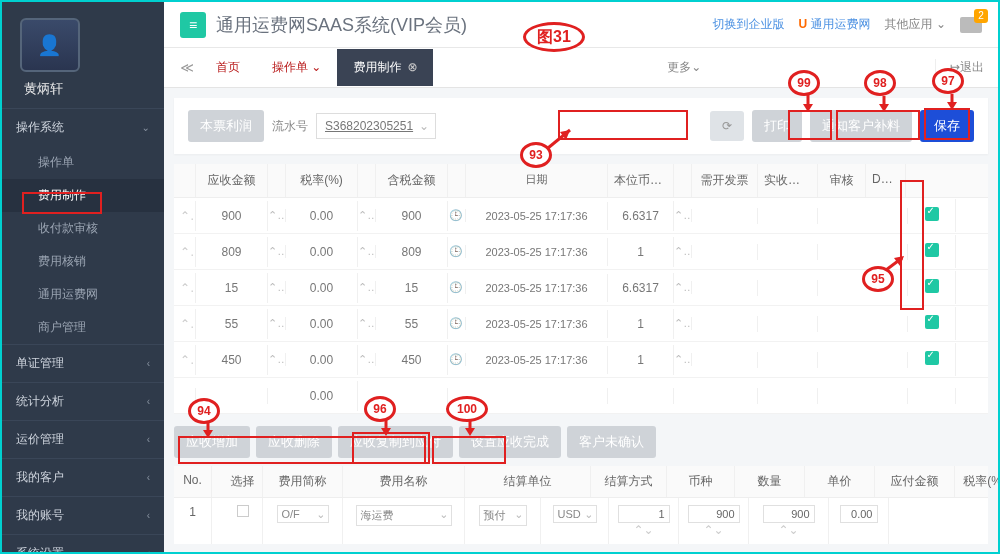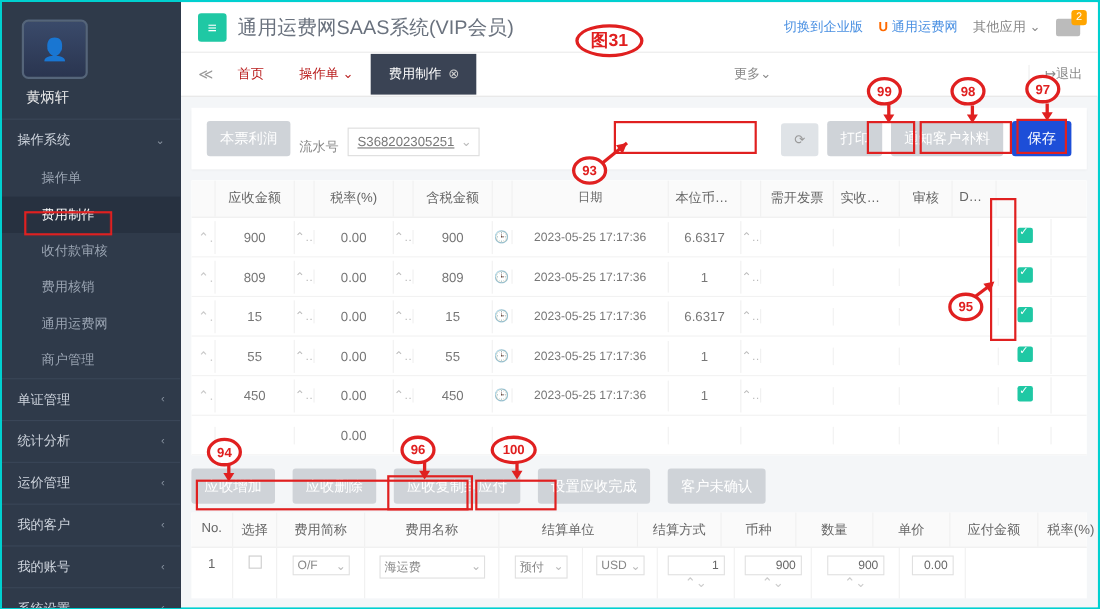--- a/index.html
+++ b/index.html
@@ -26,21 +26,21 @@
 .envelope { width: 22px; height: 16px; background: #bbb; margin-left: 14px; position: relative; border-radius: 2px; }
 .badge { position: absolute; top: -8px; right: -6px; background: #ffa500; color: #fff; width: 14px; height: 14px; border-radius: 3px; font-size: 10px; display: flex; align-items: center; justify-content: center; }
 
 .tabbar { display: flex; align-items: center; background: #fff; border-bottom: 1px solid #e4e4e4; height: 40px; padding-left: 10px; }
 .tab-arrow { width: 26px; text-align: center; color: #999; cursor: pointer; font-size: 13px; }
 .tabx { padding: 10px 16px; color: #b91c1c; cursor: pointer; font-size: 12px; }
 .tabx.active { background: #3a4354; color: #fff; }
 .tabx .close { margin-left: 6px; color: #ccc; }
 .tab-right { margin-left: auto; color: #888; padding: 0 14px; cursor: pointer; }
 
-.toolbar2 { background: #fff; margin: 10px 10px 0 10px; padding: 12px 14px; display: flex; align-items: flex-end; gap: 8px; box-shadow: 0 1px 2px rgba(0,0,0,.04); }
+.toolbar2 { background: #fff; margin: 10px 10px 0 10px; padding: 12px 14px; display: flex; align-items: center; gap: 8px; box-shadow: 0 1px 2px rgba(0,0,0,.04); }
 .btn-gray { background: #cfd3d8; color: #fff; border: none; padding: 7px 12px; border-radius: 3px; cursor: pointer; font-size: 13px; }
 .btn-green { background: #1d4ed8; color: #fff; border: none; padding: 7px 14px; border-radius: 3px; cursor: pointer; font-size: 13px; }
 .lbl { color: #888; margin-left: auto; }
 .select-s { border: 1px solid #ddd; padding: 5px 20px 5px 8px; width: 120px; color: #777; position: relative; font-size: 12px; text-decoration: underline; }
 .select-s::after { content: "⌄"; position: absolute; right: 6px; color: #bbb; }
 .icon-btn { width: 34px; height: 30px; background: #dfe3e7; display: flex; align-items: center; justify-content: center; color: #999; border-radius: 3px; cursor: pointer; }
 
 .grid-wrap { margin: 10px 10px 0 10px; background: #fff; overflow: hidden; }
 .g-head { display: flex; background: #fafafa; border-bottom: 1px solid #eee; font-weight: 500; color: #666; }
 .g-head > div, .g-row > div { padding: 8px 6px; border-right: 1px solid #f0f0f0; text-align: center; overflow: hidden; white-space: nowrap; text-overflow: ellipsis; }
@@ -53,28 +53,28 @@
 .c-date { width: 142px; flex: none; font-size: 11px; }
 .c-hl { width: 66px; flex: none; }
 .c-nv { width: 66px; flex: none; }
 .c-act { width: 60px; flex: none; }
 .c-note { width: 90px; flex: none; }
 .c-audit { width: 48px; flex: none; }
 .c-deb { width: 40px; flex: none; }
 .ck { width: 14px; height: 14px; background: #1fc8a4; display: inline-block; position: relative; border-radius: 2px; }
 .ck::after { content: "✓"; color: #fff; font-size: 10px; position: absolute; top: -2px; left: 2px; }
 
-.action-bar { margin: 12px 10px 0 10px; display: flex; align-items: flex-start; gap: 16px; flex-wrap: wrap; }
+.action-bar { margin: 12px 10px 0 10px; display: flex; align-items: flex-start; gap: 6px; flex-wrap: wrap; }
 
 .grid2 { margin: 8px 10px 0 10px; background: #fff; }
 .g2h, .g2r { display: flex; color: #666; }
 .g2h { background: #fafafa; border-bottom: 1px solid #eee; }
 .g2h > div, .g2r > div { padding: 7px 6px; border-right: 1px solid #f0f0f0; text-align: center; font-size: 12px; }
 .n-no { width: 38px; flex: none; }
-.n-sel { width: 40px; flex: none; }
+.n-sel { width: 40px; flex: none; margin-left: 11px; }
 .n-abbr { width: 80px; flex: none; }
 .n-name { width: 122px; flex: none; }
 .n-unit { width: 126px; flex: none; }
 .n-mode { width: 76px; flex: none; }
 .n-cur { width: 68px; flex: none; }
 .n-qty { width: 70px; flex: none; }
 .n-price { width: 70px; flex: none; }
 .n-pay { width: 80px; flex: none; }
 .n-tax { width: 60px; flex: none; }
 .mini-sel { border: 1px solid #e0e0e0; padding: 2px 14px 2px 4px; font-size: 11px; color: #888; position: relative; display: inline-block; text-align: left; }

